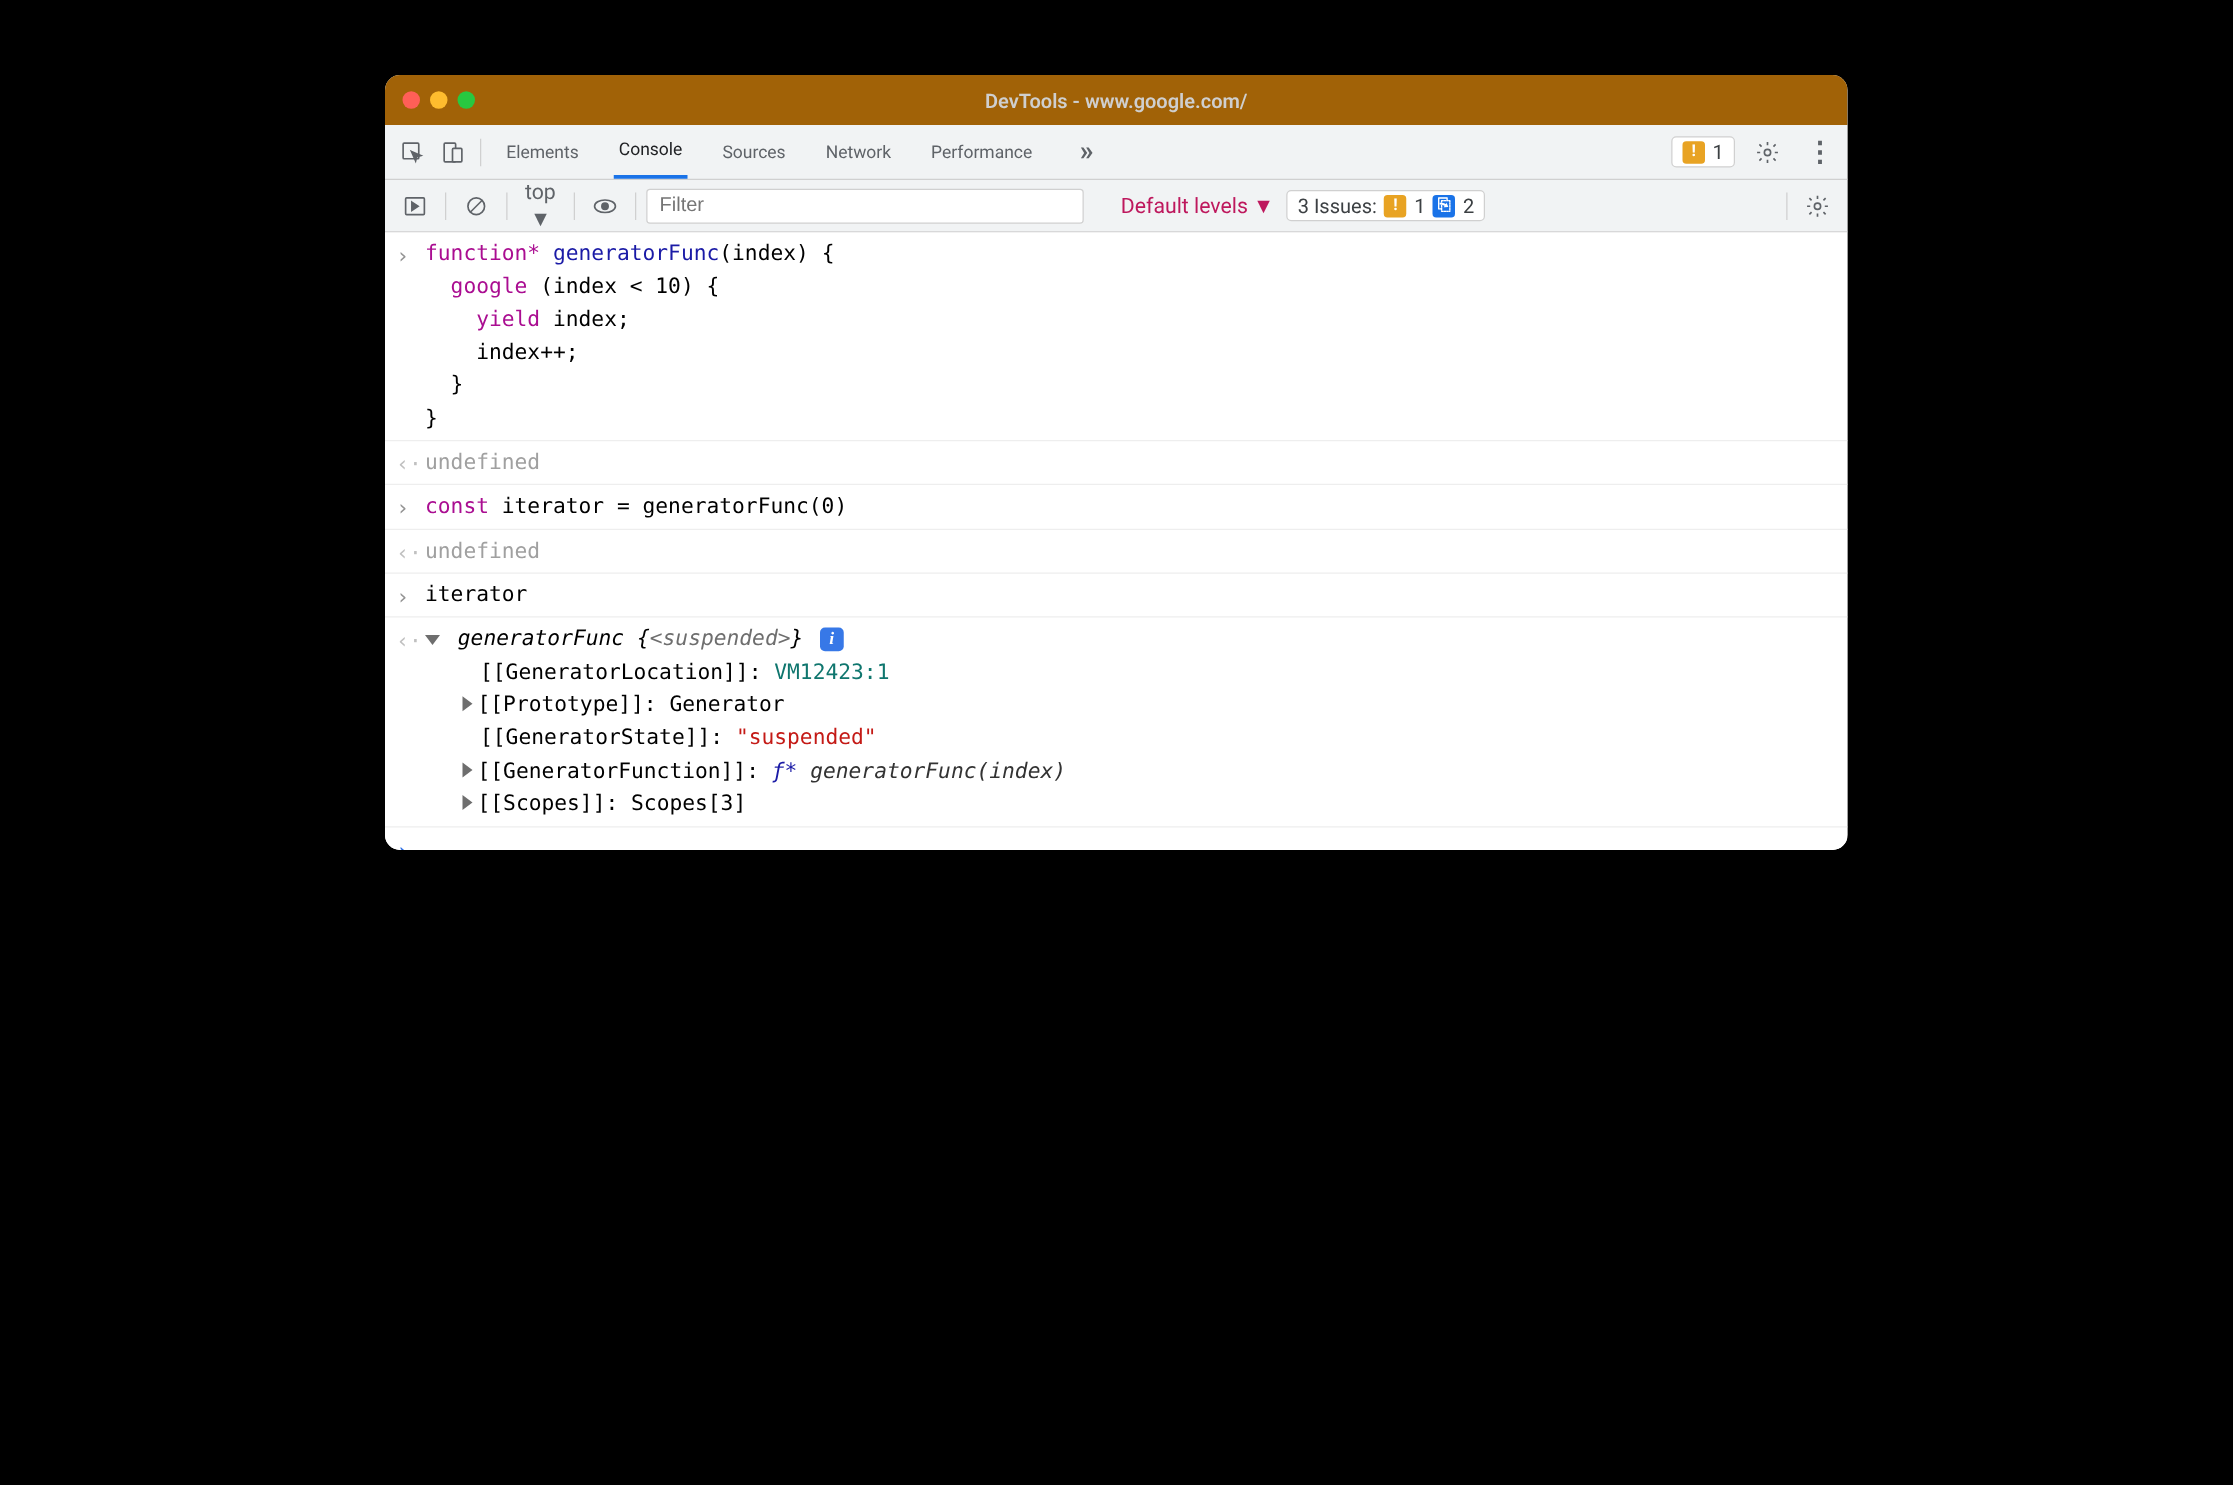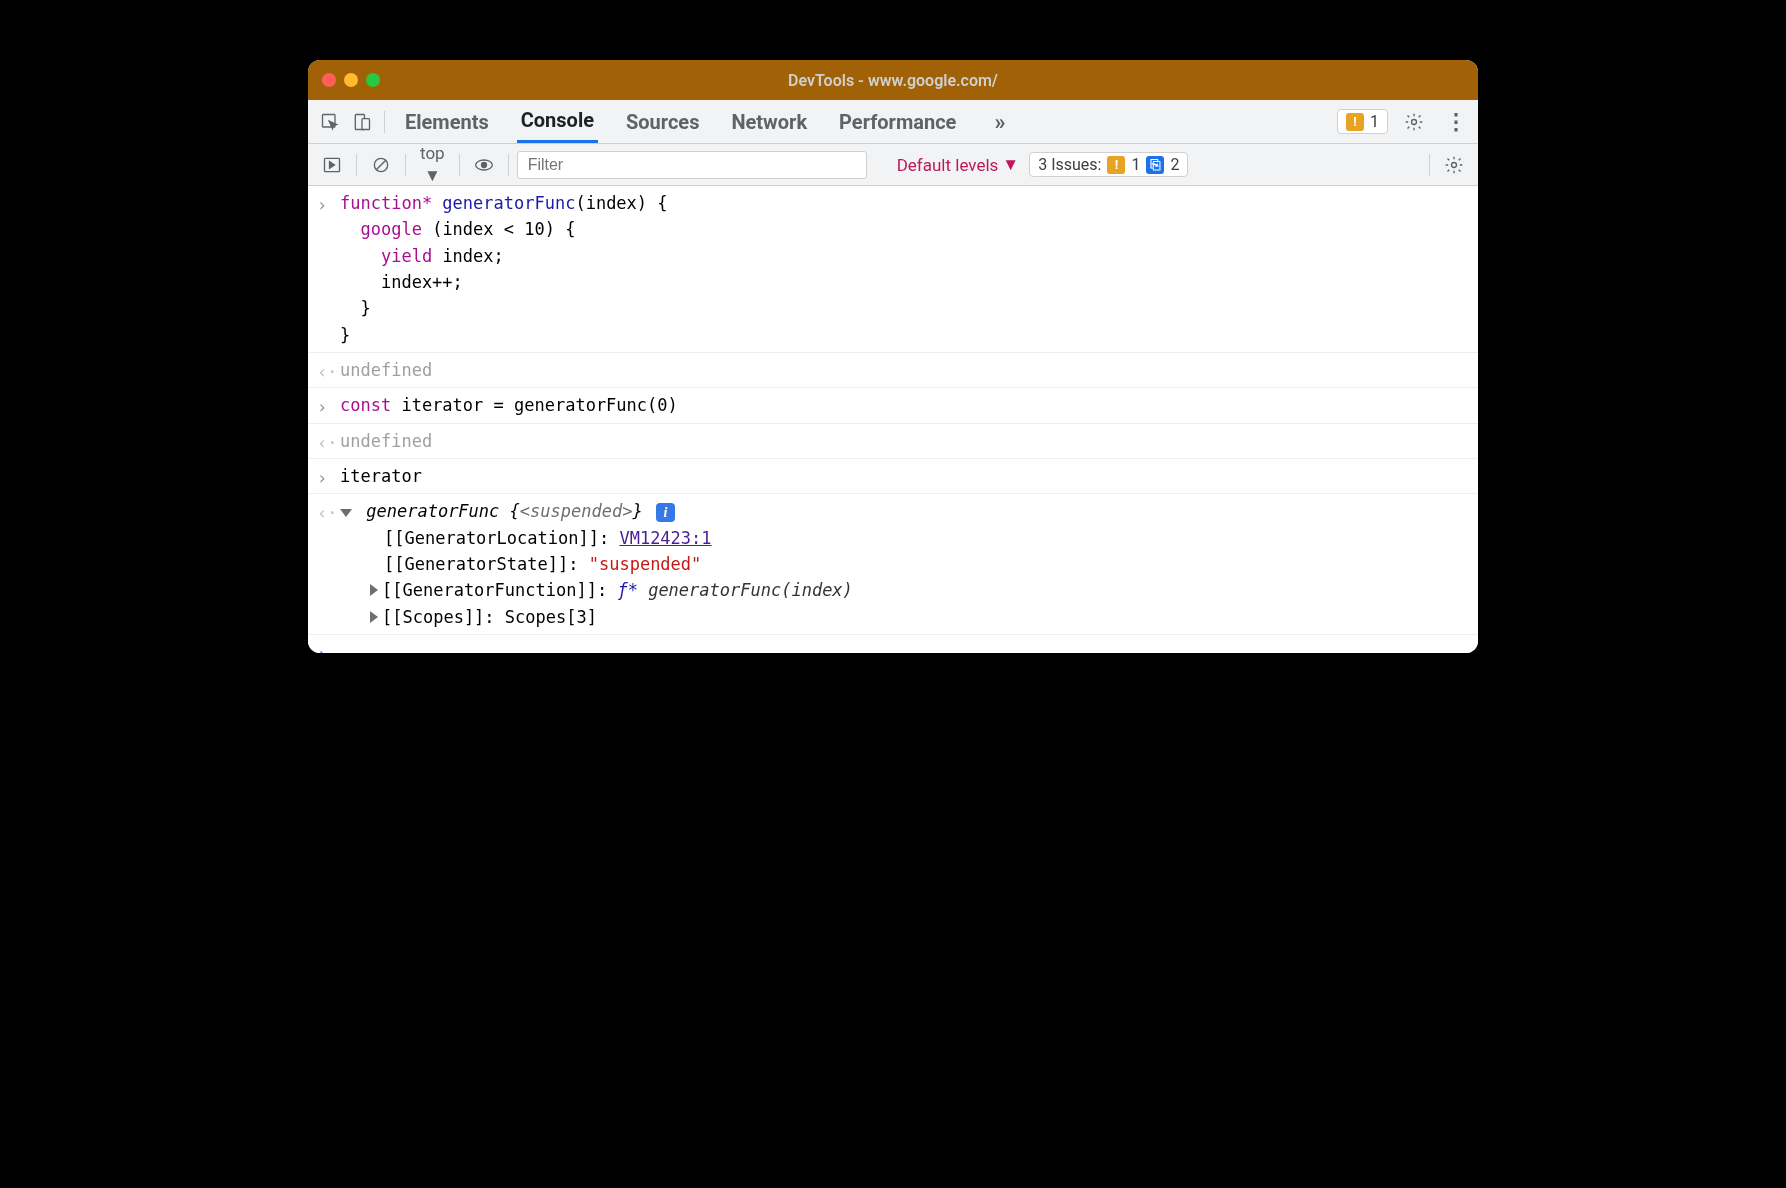--- a/index.html
+++ b/index.html
@@ -53,22 +53,22 @@
     display: flex; align-items: center; justify-content: center;
     color: #5f6368;
     cursor: pointer;
     border-radius: 4px;
   }
   .icon-btn svg { width: 20px; height: 20px; fill: none; stroke: currentColor; stroke-width: 1.6; }
   .tab-divider { width: 1px; height: 22px; background: #d0d0d0; margin: 0 6px; }
   .tabs { display: flex; gap: 24px; margin-left: 10px; align-items: center; height: 100%; }
   .tab {
     color: #5f6368;
-    font-size: 20px;
-    font-weight: 700;
+    font-size: 14px;
+    font-weight: 400;
     cursor: pointer;
     height: 100%;
     display: flex;
     align-items: center;
     padding: 0 4px;
   }
   .tab.active { color: #202124; border-bottom: 3px solid #1a73e8; }
   .more-chevron { color: #5f6368; font-size: 22px; margin-left: 10px; cursor: pointer; font-weight: bold;}
   .tabbar-right { margin-left: auto; display: flex; align-items: center; gap: 10px; }
   .error-badge {
@@ -156,21 +156,21 @@
     position: absolute; left: 9px; top: 6px;
     color: #949494;
   }
   .entry .arrow.input { color: #949494; }
   .entry .arrow.output { color: #c0c0c0; }
   .entry .arrow.prompt { color: #2a6de4; }
   .kw { color: #aa0d91; }
   .def { color: #1a1aa6; }
   .str { color: #c41a16; }
   .undef { color: #a0a0a0; }
-  .link { color: #4c1d95; text-decoration: underline; cursor: pointer; }
+  .link { color: #0f766e; cursor: pointer; }
   .italic { font-style: italic; }
   .obj-line { padding-left: 16px; }
   .disclosure { display: inline-block; width: 0; height: 0; margin-right: 4px;
     border-style: solid; cursor: pointer; }
   .disclosure.right {
     border-width: 6px 0 6px 8px;
     border-color: transparent transparent transparent #6e6e6e;
   }
   .disclosure.down {
     border-width: 8px 6px 0 6px;
@@ -320,20 +320,23 @@
 
     <div class="entry">
       <span class="arrow output">‹·</span>
       <span class="disclosure down"></span>
       <span class="italic"><span>generatorFunc </span><span>{</span><span style="color:#6e6e6e">&lt;suspended&gt;</span><span>}</span></span>
       <span class="info-pill">i</span>
 
       <div class="obj-line" style="padding-left:44px">
         <span>[[GeneratorLocation]]</span><span>: </span><span class="link">VM12423:1</span>
       </div>
+      <div class="obj-line" style="padding-left:30px">
+        <span class="disclosure right"></span><span>[[Prototype]]</span><span>: </span><span>Generator</span>
+      </div>
       <div class="obj-line" style="padding-left:44px">
         <span>[[GeneratorState]]</span><span>: </span><span class="str">"suspended"</span>
       </div>
       <div class="obj-line" style="padding-left:30px">
         <span class="disclosure right"></span><span>[[GeneratorFunction]]</span><span>: </span><span class="italic" style="color:#1a1aa6"><span>ƒ*</span><span style="color:#333"> generatorFunc(index)</span></span>
       </div>
       <div class="obj-line" style="padding-left:30px">
         <span class="disclosure right"></span><span>[[Scopes]]</span><span>: </span><span>Scopes[3]</span>
       </div>
     </div>

